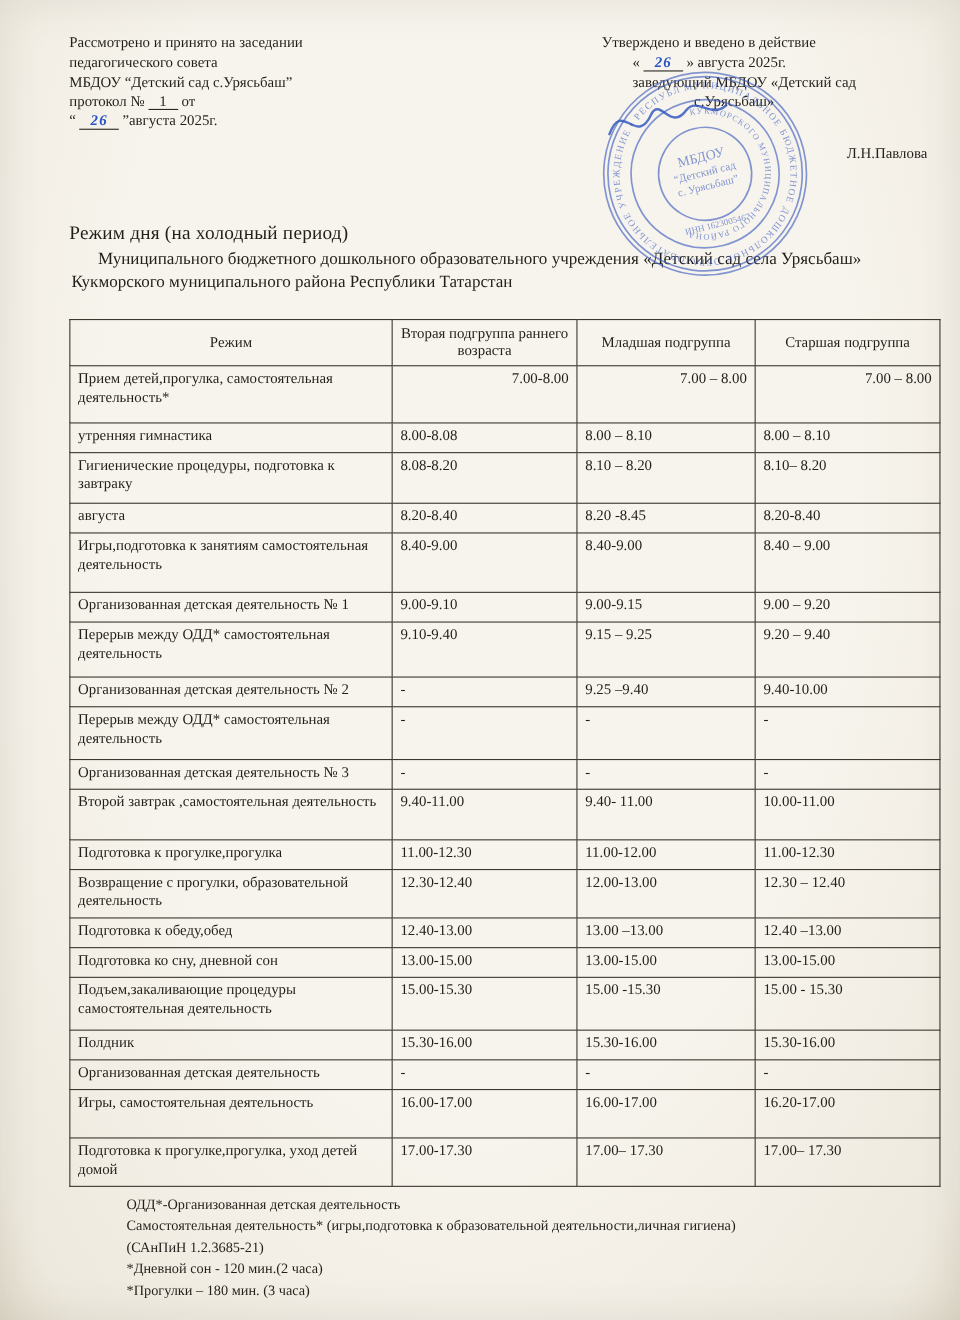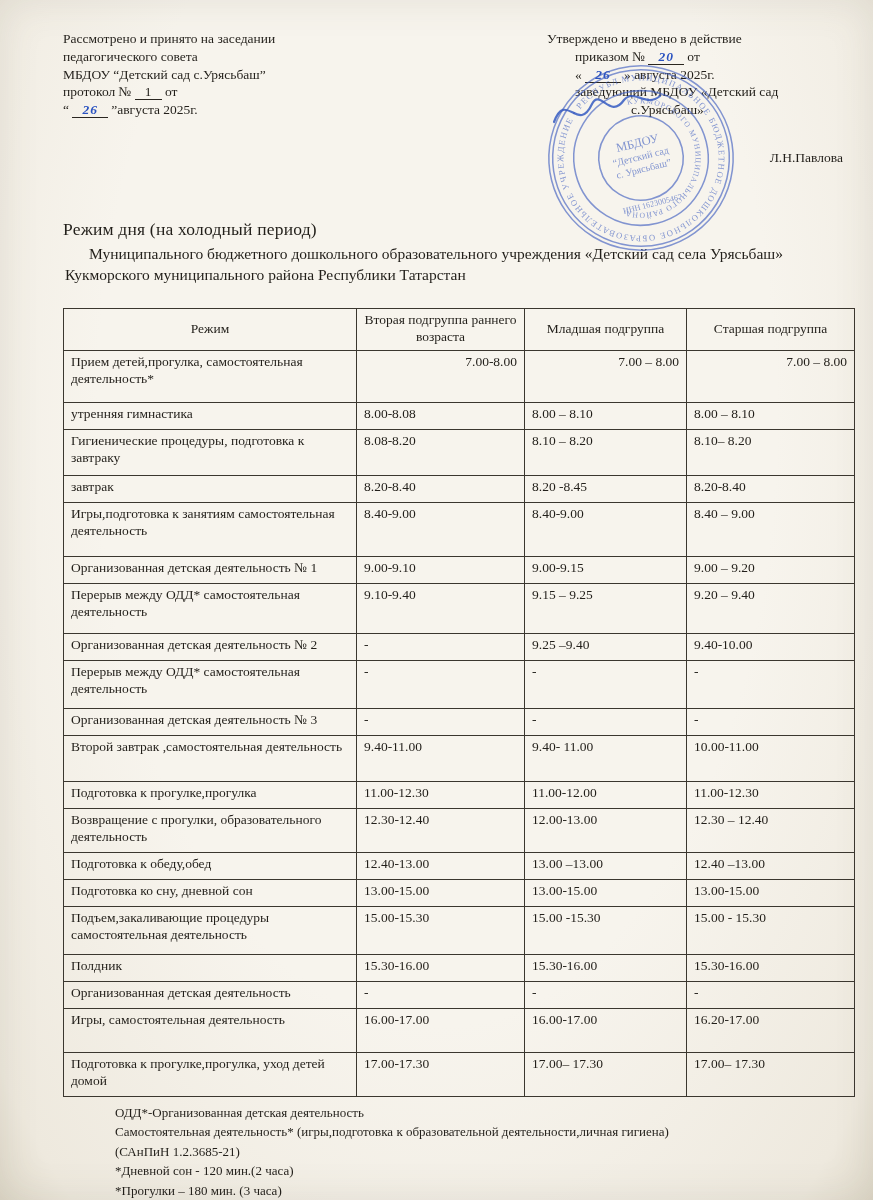--- a/index.html
+++ b/index.html
@@ -111,25 +111,20 @@
       </div>
       <div>
         <span>“</span>
         <span class="uline hand">26</span>
         <span>”августа 2025г.</span>
       </div>
     </div>
 
     <div class="hblock right-block">
       <div>Утверждено и введено в действие</div>
-      <div class="indent1">
-        <span>приказом №</span>
-        <span class="uline hand">20</span>
-        <span>от</span>
-      </div>
       <div class="indent1">
         <span>«</span>
         <span class="uline hand">26</span>
         <span>»  августа 2025г.</span>
       </div>
       <div class="indent1">заведующий  МБДОУ «Детский сад</div>
       <div class="indent2">с.Урясьбаш»</div>
       <div class="sig-line">Л.Н.Павлова</div>
     </div>
   </div>
@@ -194,21 +189,21 @@
           <td>8.00 – 8.10</td>
           <td>8.00 – 8.10</td>
         </tr>
         <tr>
           <td class="c-regime">Гигиенические процедуры, подготовка к завтраку</td>
           <td>8.08-8.20</td>
           <td>8.10 – 8.20</td>
           <td>8.10– 8.20</td>
         </tr>
         <tr>
-          <td class="c-regime">завтрак</td>
+          <td class="c-regime">августа</td>
           <td>8.20-8.40</td>
           <td>8.20 -8.45</td>
           <td>8.20-8.40</td>
         </tr>
         <tr>
           <td class="c-regime">Игры,подготовка к занятиям самостоятельная деятельность</td>
           <td>8.40-9.00</td>
           <td>8.40-9.00</td>
           <td>8.40 – 9.00</td>
         </tr>
@@ -248,21 +243,21 @@
           <td>9.40- 11.00</td>
           <td>10.00-11.00</td>
         </tr>
         <tr>
           <td class="c-regime">Подготовка к прогулке,прогулка</td>
           <td>11.00-12.30</td>
           <td>11.00-12.00</td>
           <td>11.00-12.30</td>
         </tr>
         <tr>
-          <td class="c-regime">Возвращение с прогулки,  образовательного деятельность</td>
+          <td class="c-regime">Возвращение с прогулки,  образовательной деятельность</td>
           <td>12.30-12.40</td>
           <td>12.00-13.00</td>
           <td>12.30 – 12.40</td>
         </tr>
         <tr>
           <td class="c-regime">Подготовка к обеду,обед</td>
           <td>12.40-13.00</td>
           <td>13.00 –13.00</td>
           <td>12.40 –13.00</td>
         </tr>

